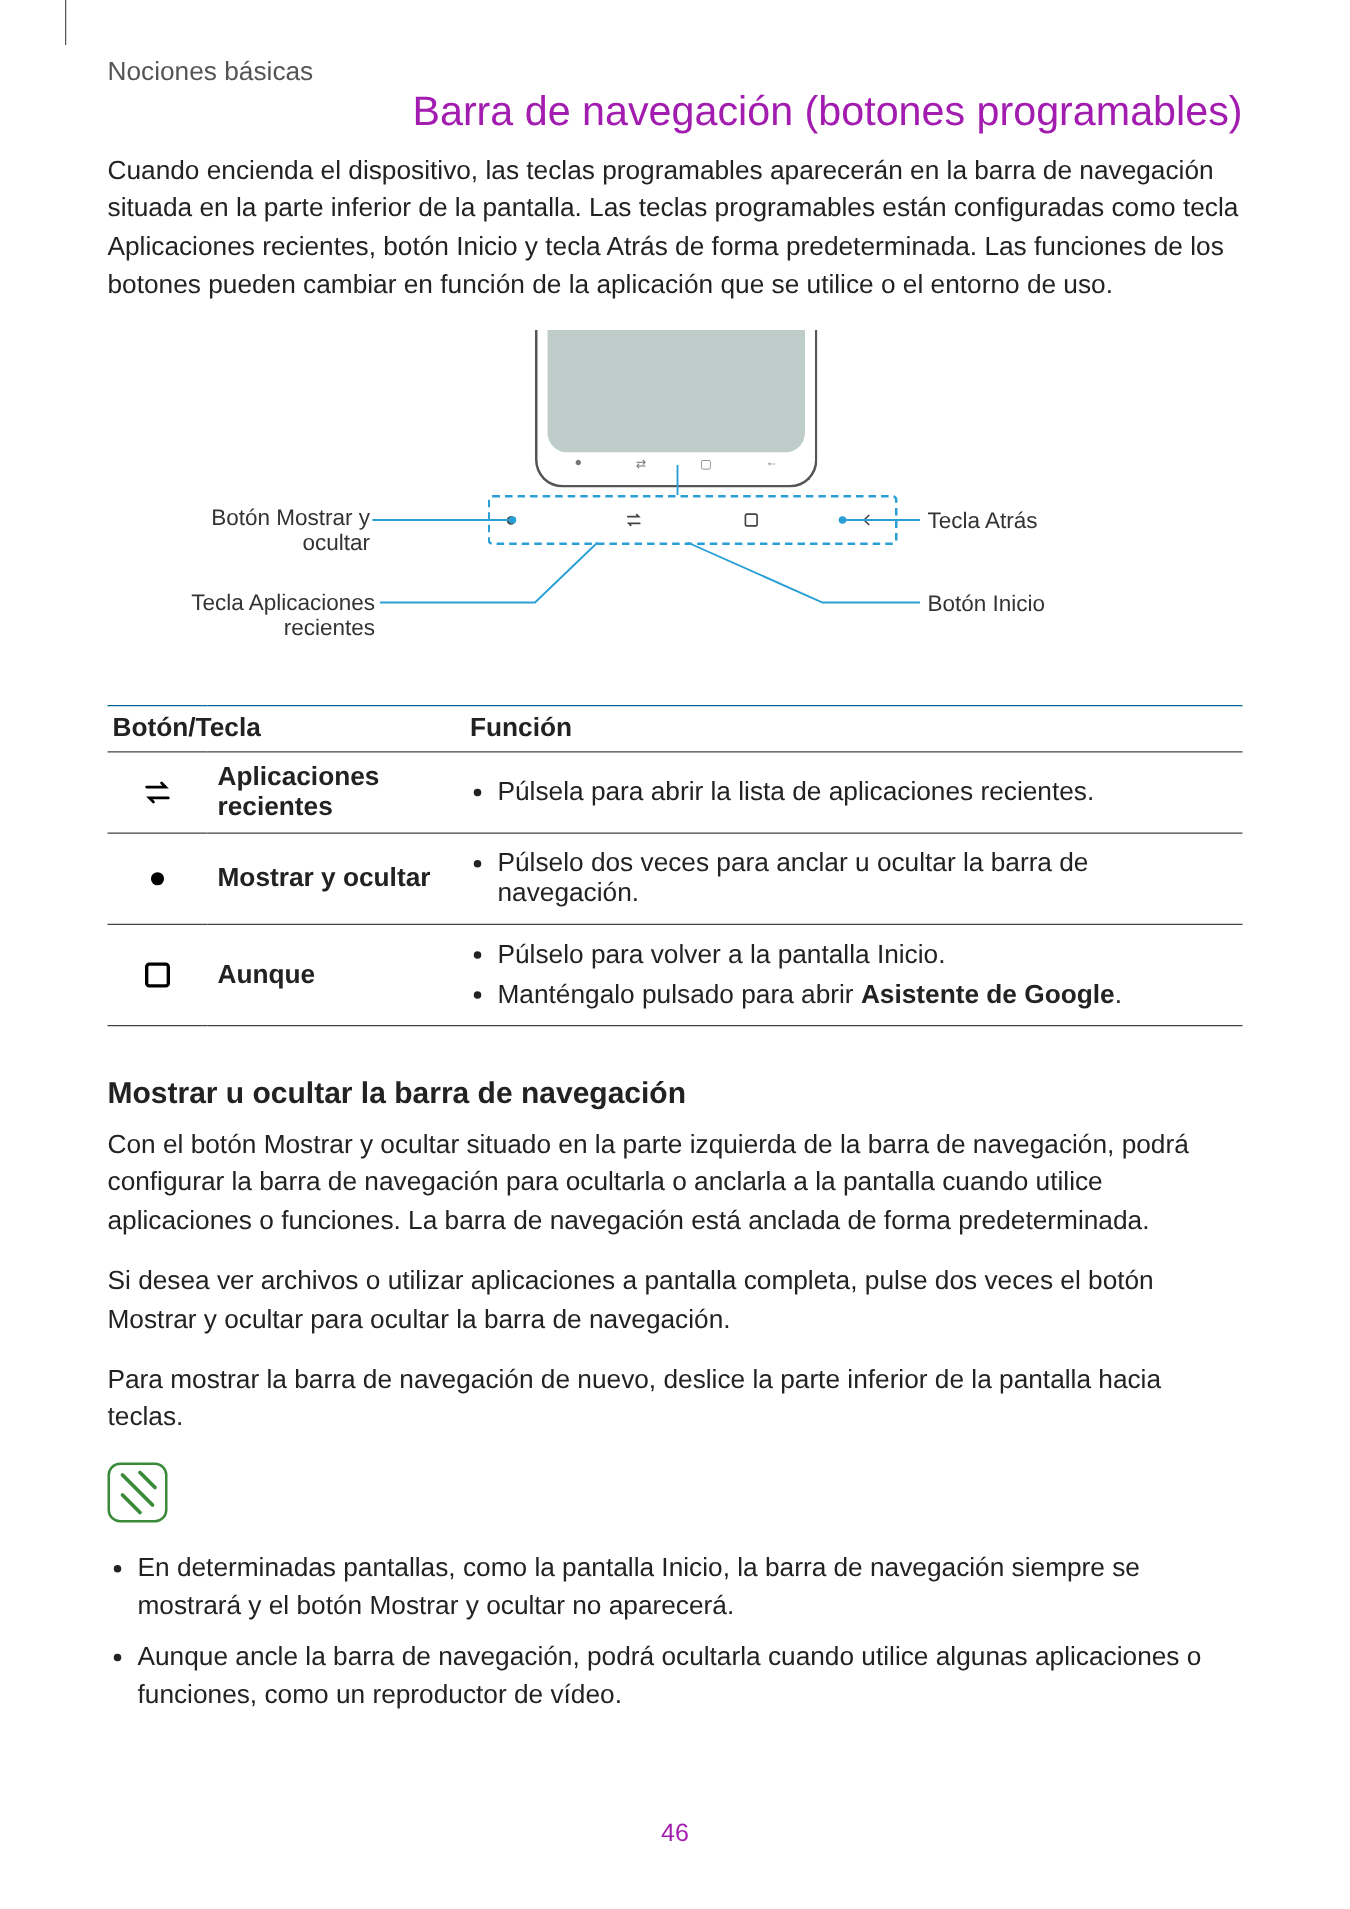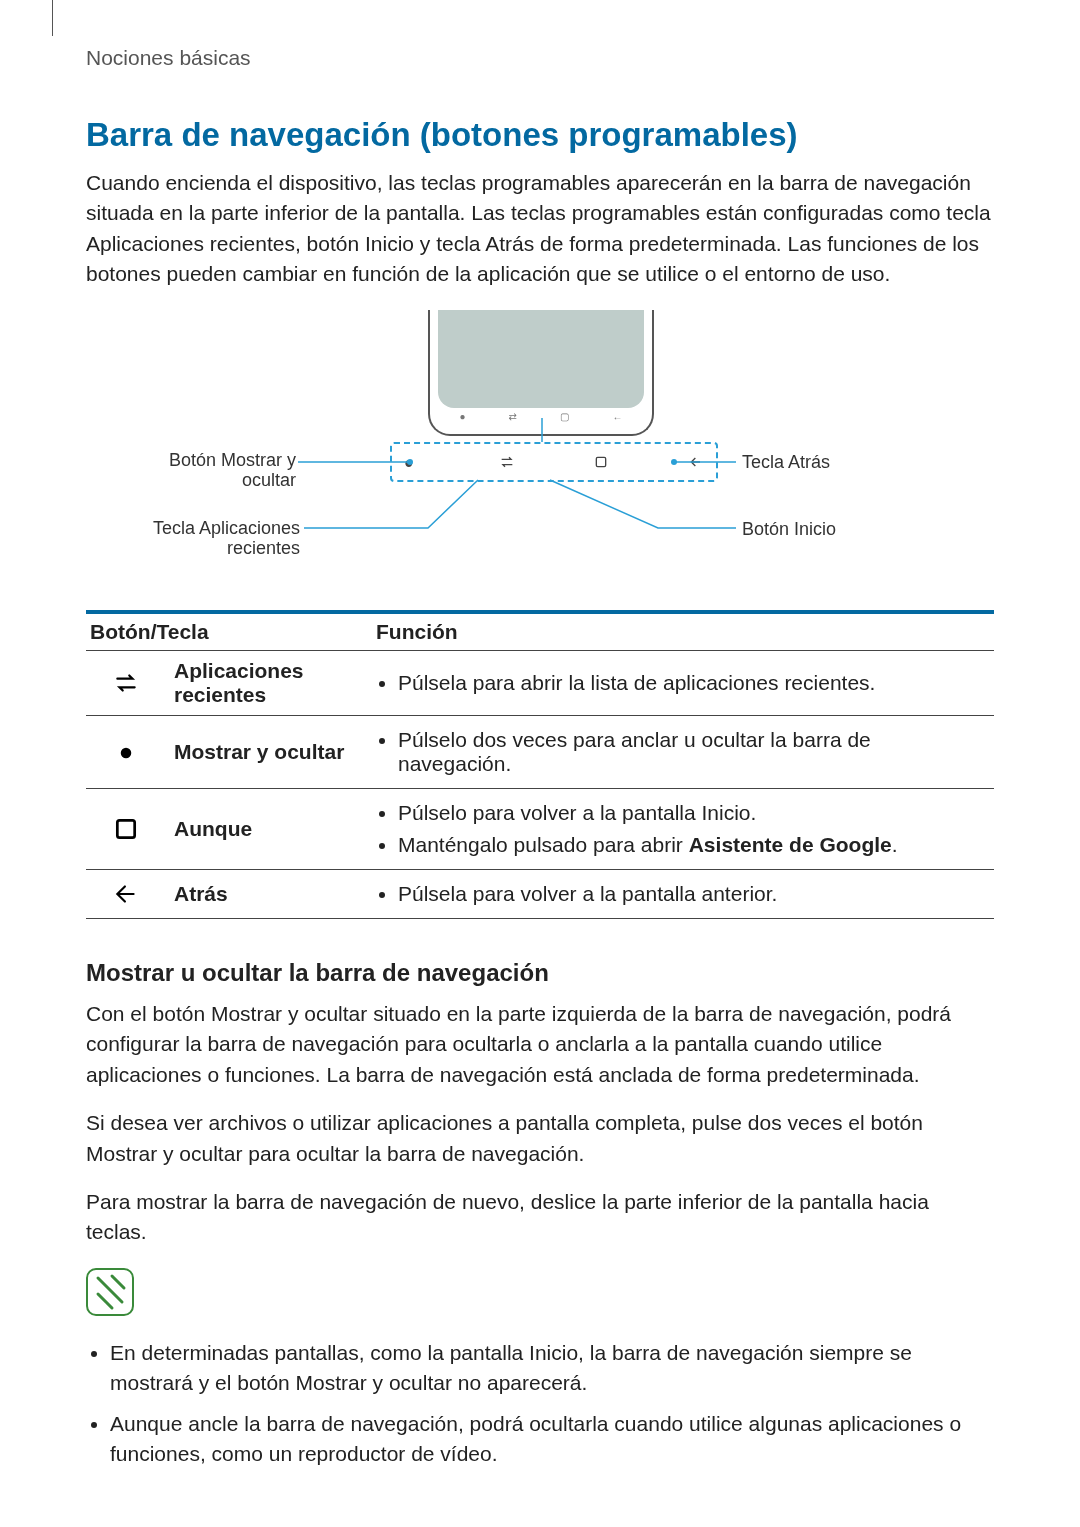--- a/index.html
+++ b/index.html
@@ -19,27 +19,27 @@
     top: 0;
     left: 52px;
     width: 1px;
     height: 36px;
     background: #555;
   }
   .section-label {
     font-size: 21px;
     color: #555;
     margin-top: 6px;
-    margin-bottom: 46px;
   }
   h1 {
     font-size: 33px;
-    color: #0369a1;
-    font-weight: bold;
+    color: #a21caf;
+    font-weight: normal;
     margin: 0 0 14px 0;
+    text-align: right;
   }
   p.body {
     font-size: 21px;
     line-height: 1.45;
     margin: 0 0 18px 0;
   }
   h2 {
     font-size: 24px;
     font-weight: bold;
     margin: 40px 0 12px 0;
@@ -117,21 +117,21 @@
   
   table.btn-table {
     width: 100%;
     border-collapse: collapse;
     font-size: 21px;
   }
   table.btn-table th {
     text-align: left;
     font-weight: bold;
     padding: 6px 8px 6px 4px;
-    border-top: 4px solid #0369a1;
+    border-top: 1px solid #0369a1;
     border-bottom: 1px solid #444;
   }
   table.btn-table td {
     padding: 8px 8px;
     border-bottom: 1px solid #444;
     vertical-align: middle;
   }
   table.btn-table td.icon-cell {
     width: 64px;
     text-align: center;
@@ -272,33 +272,20 @@
             </svg>
         </td>
         <td class="label-cell">Aunque</td>
         <td class="func-cell">
           <ul>
             <li>Púlselo para volver a la pantalla Inicio.</li>
             <li>Manténgalo pulsado para abrir <b>Asistente de Google</b>.</li>
           </ul>
         </td>
       </tr>
-      <tr>
-        <td class="icon-cell">
-          <svg class="svg-icon" width="26" height="26" viewBox="0 0 24 24" fill="none" stroke="#000" stroke-width="2" stroke-linecap="round">
-              <path d="M19 12H5M11 5l-7 7 7 7"></path>
-            </svg>
-        </td>
-        <td class="label-cell">Atrás</td>
-        <td class="func-cell">
-          <ul>
-              <li>Púlsela para volver a la pantalla anterior.</li>
-            </ul>
-        </td>
-      </tr>
     </tbody>
   </table>
 
   <h2>Mostrar u ocultar la barra de navegación</h2>
 
   <p class="body">Con el botón Mostrar y ocultar situado en la parte izquierda de la barra de navegación, podrá configurar la barra de navegación para ocultarla o anclarla a la pantalla cuando utilice aplicaciones o funciones. La barra de navegación está anclada de forma predeterminada.</p>
   <p class="body">Si desea ver archivos o utilizar aplicaciones a pantalla completa, pulse dos veces el botón Mostrar y ocultar para ocultar la barra de navegación.</p>
   <p class="body">Para mostrar la barra de navegación de nuevo, deslice la parte inferior de la pantalla hacia teclas.</p>
 
   <div class="note-row">

